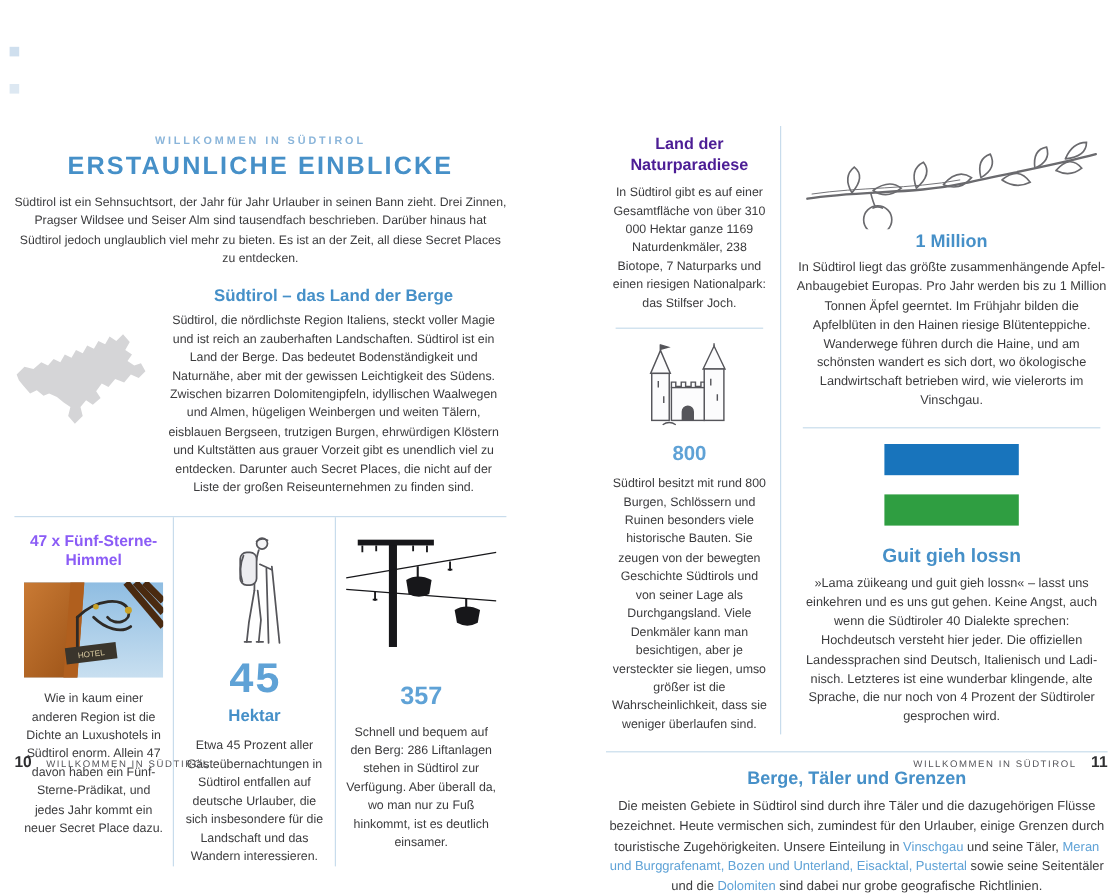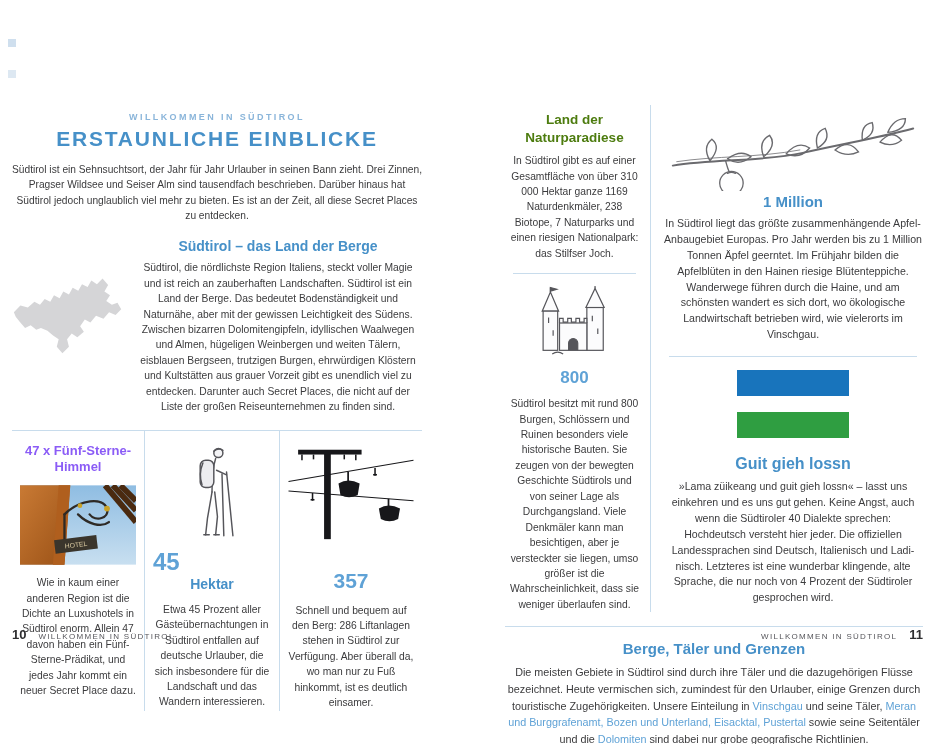--- a/index.html
+++ b/index.html
@@ -26,30 +26,30 @@
 
   .rule-cols { margin-top:15px; }
 
   .cols { display:grid; grid-template-columns:1fr 1.03fr 1fr; margin-top:0; }
   .col { padding:12px 8px 0 8px; }
   .col.mid { border-left:1px solid #c8dcec; border-right:1px solid #c8dcec; }
   .col-heading { text-align:center; font-size:13px; font-weight:bold; color:#8b5cf6; line-height:1.25; }
   .photo { margin:10px auto 0 auto; width:116px; height:80px; display:block; }
   .col .body-txt { margin-top:10px; }
   .sketch { display:block; margin:0 auto; }
-  .big-num { font-size:24px; font-weight:bold; color:#5fa2d6; line-height:1.05; margin-top:6px; }
+  .big-num { text-align:center; font-size:36px; font-weight:bold; color:#5fa2d6; line-height:1.05; margin-top:6px;font-family:Liberation Mono, monospace; }
   .mid-num { text-align:center; font-size:21px; font-weight:bold; color:#5fa2d6; margin-top:26px; }
   .sub-heading { text-align:center; font-size:14px; font-weight:bold; color:#4690c8; margin-top:2px; }
 
   
   .page-right { position:absolute; left:505px; top:105px; width:418px; }
   .rp-top { display:grid; grid-template-columns:146px 1fr; }
   .rp-left { border-right:1px solid #c8dcec; padding:6px 10px 0 4px; }
   .rp-right { padding:0 0 0 12px; }
-  .rp-heading { text-align:center; font-size:13.5px; font-weight:bold; color:#4d7c0f; line-height:1.3; }
+  .rp-heading { text-align:center; font-size:13.5px; font-weight:bold; color:#4c1d95; line-height:1.3; }
   .rp-left .body-txt { margin-top:7px; }
   .rp-left .rule-h { margin:12px 4px; }
   .castle { display:block; margin:4px auto 0 auto; }
   .num-800 { text-align:center; font-size:17px; font-weight:bold; color:#5fa2d6; margin-top:8px; }
   .rp-left .burgen-txt { margin-top:8px; }
 
   .apple { display:block; margin:0 auto; }
   .million-h { text-align:center; font-size:15px; font-weight:bold; color:#4690c8; margin-top:2px; }
   .rp-right .body-txt { margin-top:6px; font-size:10.6px; }
   .rp-right .rule-h { margin:13px 6px; }

